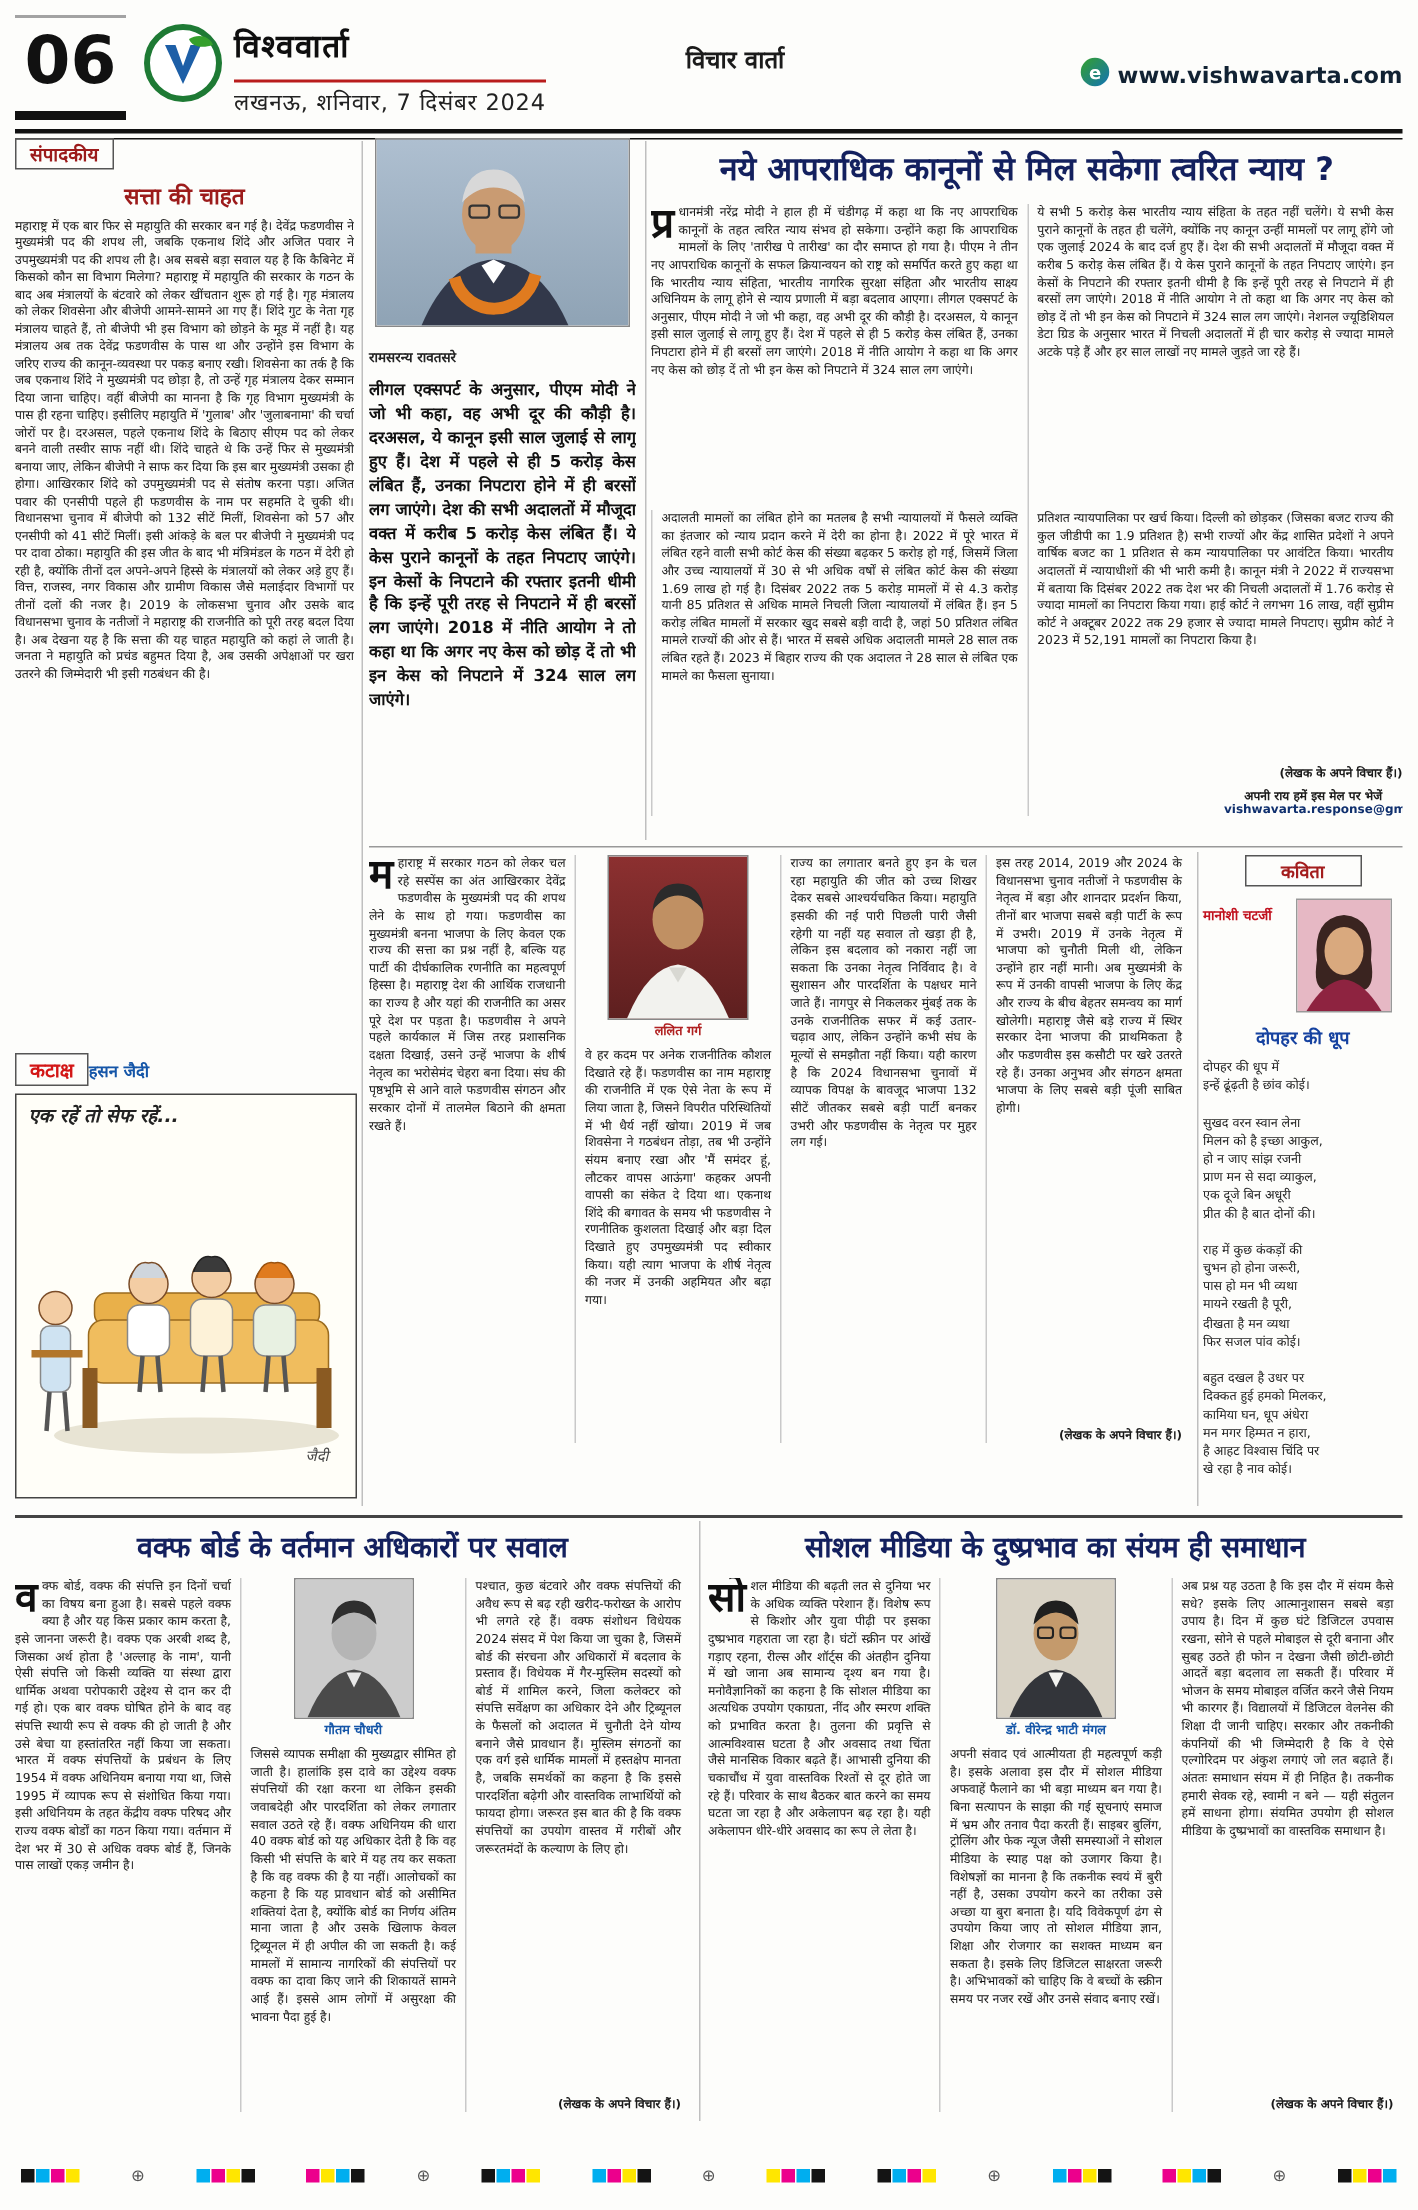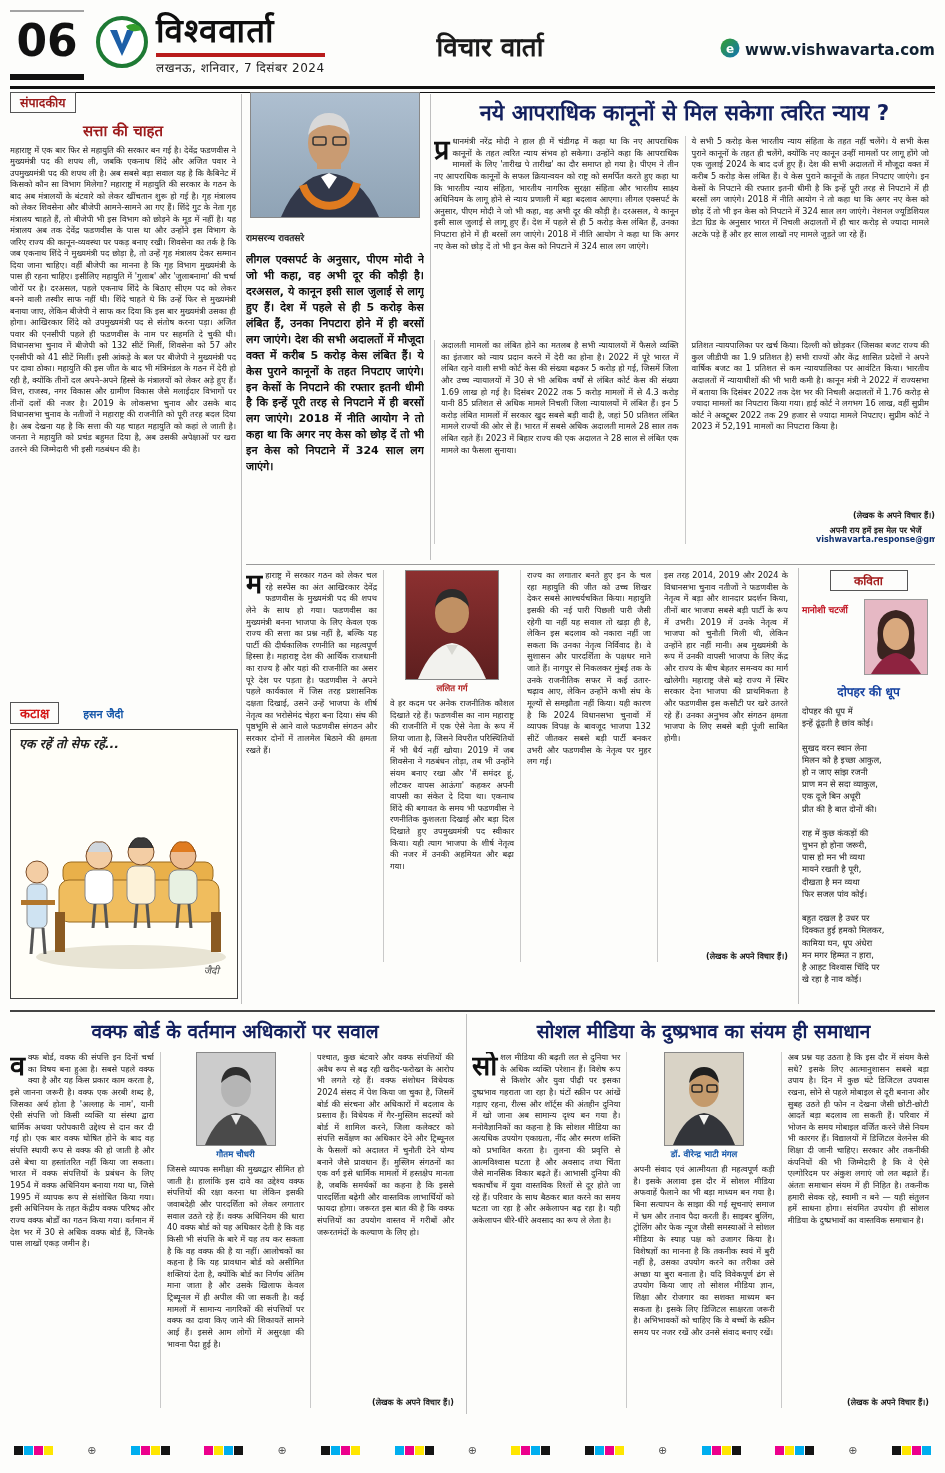--- a/index.html
+++ b/index.html
@@ -8,24 +8,24 @@
     width:945px;height:1473px;position:relative;background:#fdfdfb;
     font-family:"DejaVu Sans",sans-serif;color:#1a1a1a;overflow:hidden;
   }
   
   .header{position:absolute;left:10px;top:10px;width:925px;height:72px;}
   .pagenum{position:absolute;left:0;top:0;width:74px;height:62px;text-align:center;
     font-size:44px;font-weight:bold;line-height:58px;color:#111;
     border-top:2px solid #a3a3a3;border-bottom:6px solid #111;}
   .logo{position:absolute;left:86px;top:6px;width:52px;height:52px;}
   .brand{position:absolute;left:146px;top:2px;}
-  .brand .paper-name{font-size:33px;font-weight:bold;color:#0e0e0e;line-height:38px;letter-spacing:1px;}
-  .dateline{font-size:12px;color:#222;margin-top:3px;border-top:4px solid #b91c1c;padding-top:2px;letter-spacing:.5px;}
+  .brand .paper-name{font-size:21px;font-weight:bold;color:#0e0e0e;line-height:38px;letter-spacing:1px;}
+  .dateline{font-size:15px;color:#222;margin-top:3px;border-top:2px solid #b91c1c;padding-top:2px;letter-spacing:.5px;}
   .section-head{position:absolute;left:330px;width:300px;top:18px;text-align:center;
-    font-size:26px;font-weight:bold;color:#1b1b1b;}
+    font-size:16px;font-weight:bold;color:#1b1b1b;}
   .website{position:absolute;right:0;top:28px;display:flex;align-items:center;gap:5px;
     font-size:15px;font-weight:bold;color:#123;}
   .header-rule{position:absolute;left:10px;top:86px;width:925px;height:3px;
     border-top:3px solid #111;border-bottom:1px solid #111;}
   
   .vrule{position:absolute;width:0;border-left:1px solid #bfbfbf;}
   .hrule-mid{position:absolute;left:246px;top:564px;width:689px;border-top:1px solid #999;}
   .hrule-bottom{position:absolute;left:10px;top:1010px;width:925px;border-top:2px solid #444;}
   
   .jt{text-align:justify;color:#191919;}
@@ -64,21 +64,21 @@
   .fad-end{position:absolute;right:4px;bottom:0;background:#fdfdfb;font-size:8px;font-weight:bold;padding:1px 2px;}
   
   #poem{position:absolute;left:802px;top:570px;width:133px;height:436px;}
   .poem-label{color:#a31d1d;font-size:12px;display:block;width:58px;margin:0 auto;text-align:center;}
   .poem-author-row{display:flex;align-items:flex-start;gap:16px;margin-top:8px;}
   .poem-author{color:#c1121f;font-size:9px;font-weight:bold;padding-top:4px;}
   .poem-title{color:#1642a0;font-weight:bold;font-size:12px;text-align:center;margin:8px 0 5px;}
   .poem-body{white-space:pre-line;font-size:8.4px;line-height:1.45;color:#222;overflow:hidden;height:300px;}
   
   #cartoon{position:absolute;left:10px;top:702px;width:228px;height:303px;}
-  .cartoon-head{display:flex;align-items:center;gap:24px;}
+  .cartoon-head{display:flex;align-items:center;gap:0;}
   .cartoon-label{color:#d31616;font-size:13px;}
   .cartoon-author{color:#1556a8;font-size:11px;font-weight:bold;}
   .cartoon-box{border:1px solid #444;height:268px;margin-top:5px;position:relative;background:#fffef8;}
   .cartoon-caption{font-size:12.5px;font-weight:bold;font-style:italic;color:#222;padding:5px 8px 0;}
   
   #waqf{position:absolute;left:10px;top:1016px;width:450px;height:400px;}
   #social{position:absolute;left:472px;top:1016px;width:463px;height:400px;}
   .headline-bot{font-size:19px;font-weight:bold;color:#13205e;text-align:center;margin:2px 0 8px;}
   .cols3{grid-template-columns:repeat(3,1fr);height:356px;}
   .bot-end{position:absolute;right:4px;bottom:0;background:#fdfdfb;font-size:8px;font-weight:bold;padding:1px 2px;}

